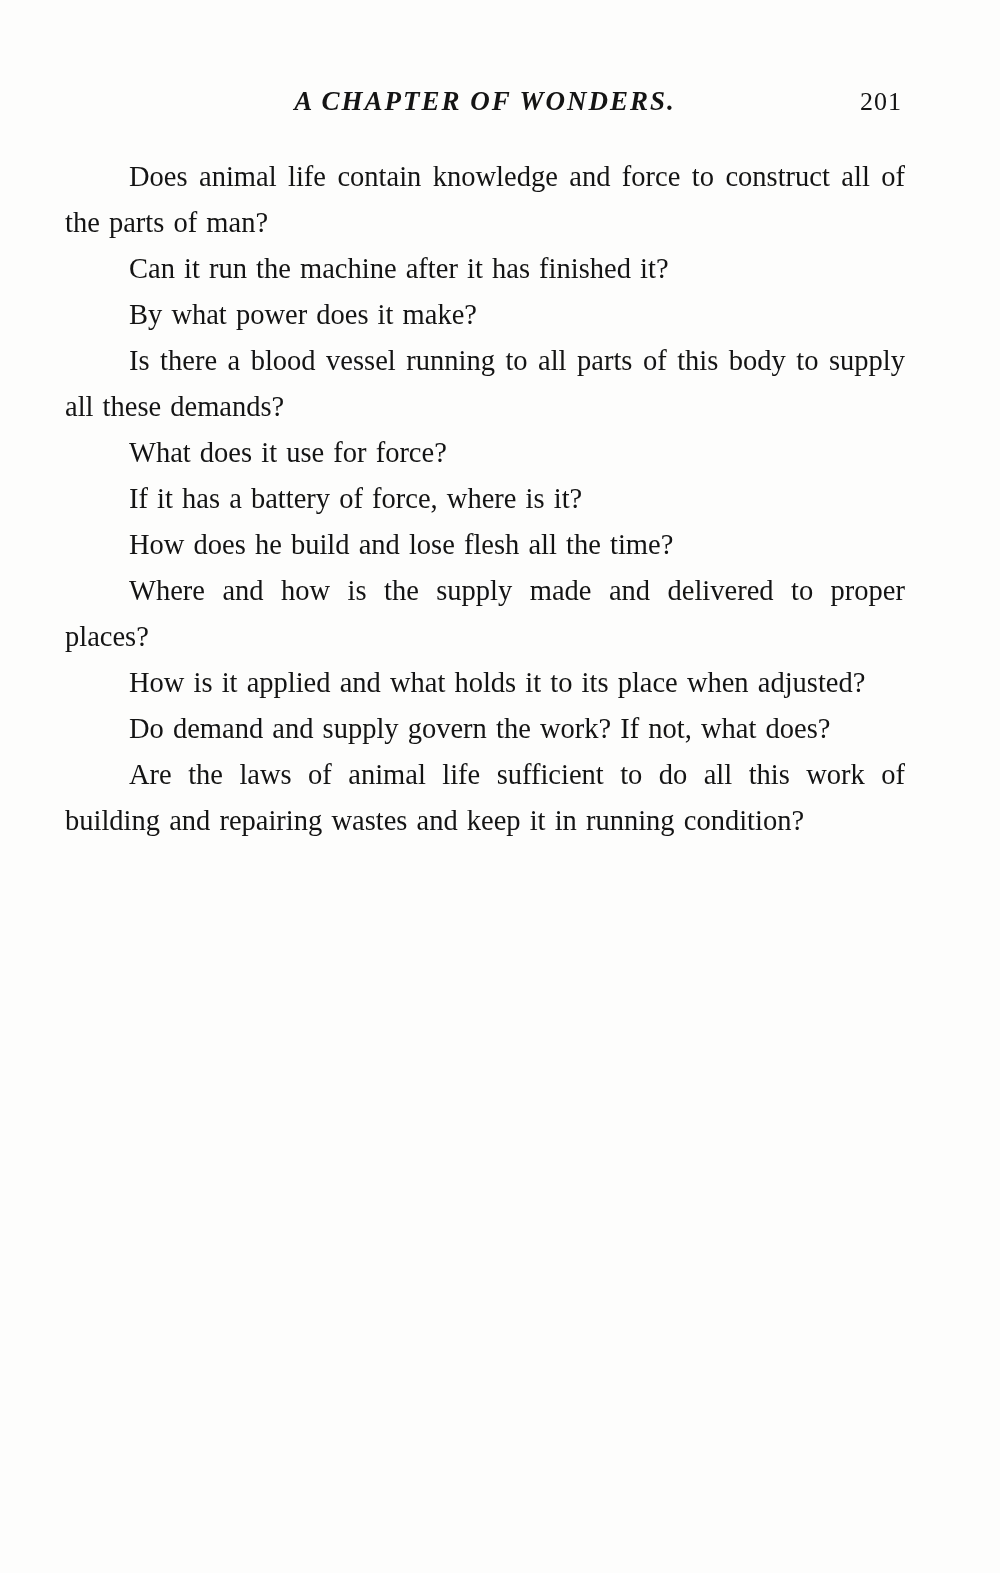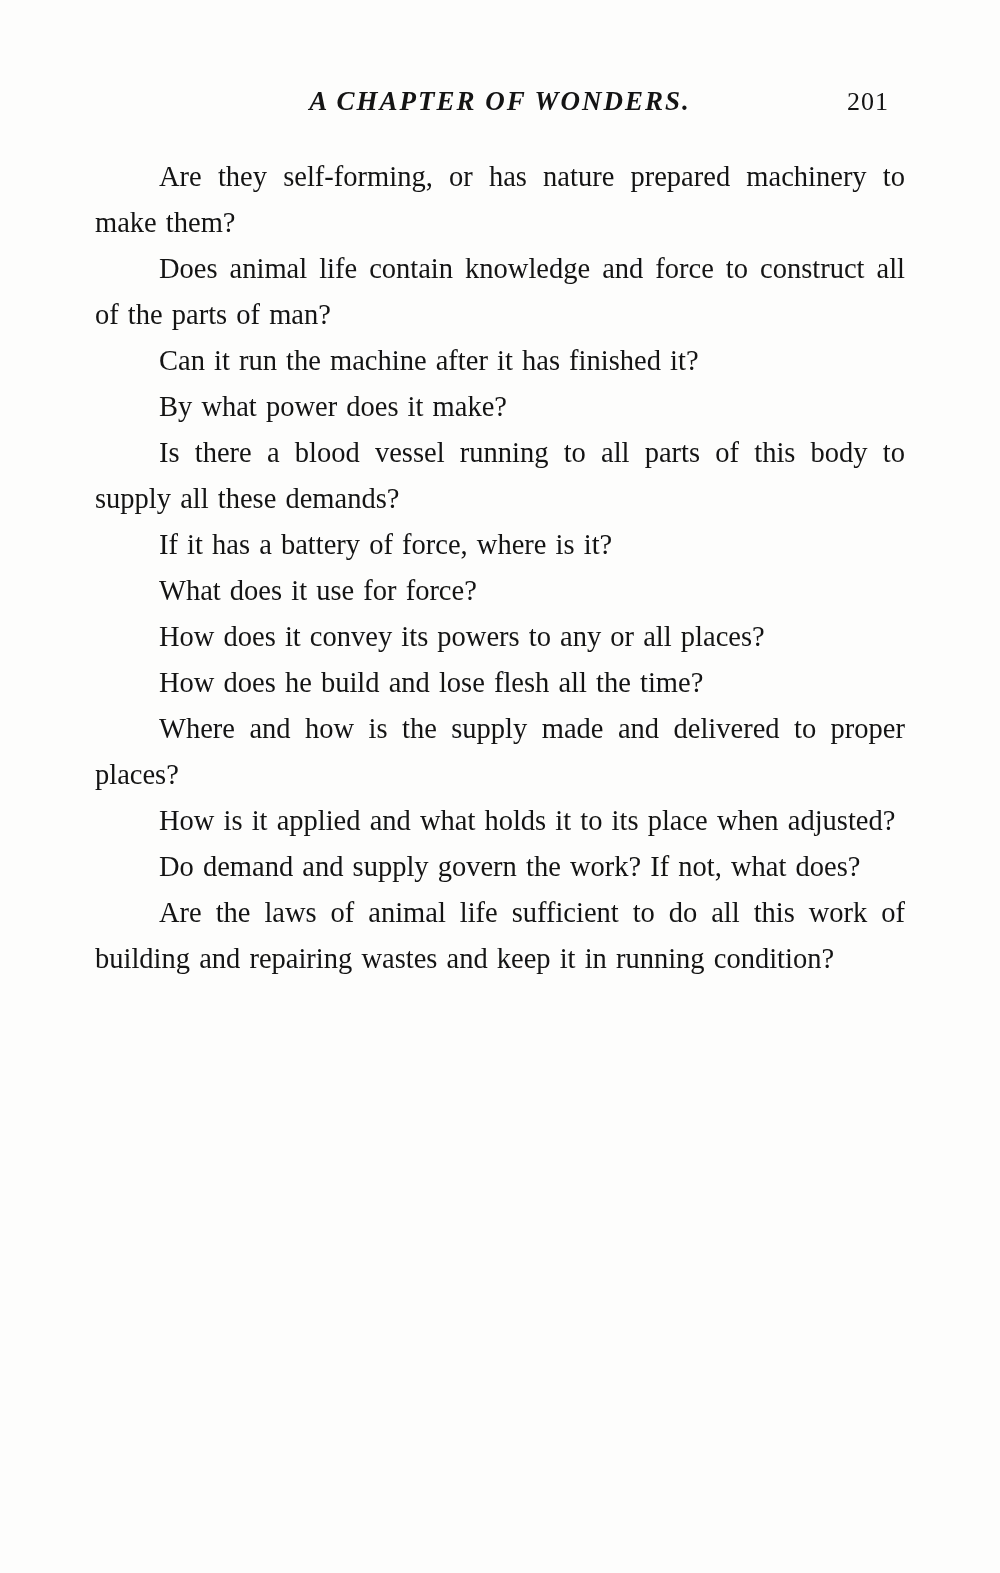--- a/index.html
+++ b/index.html
@@ -9,21 +9,21 @@
   }
   .page {
     position: relative;
     width: 1000px;
     height: 1573px;
     margin: 0 auto;
     background: #fdfdfc;
     color: #141414;
     font-family: "Liberation Serif", "DejaVu Serif", serif;
     box-sizing: border-box;
-    padding: 86px 95px 40px 95px;
+    padding: 86px 95px 40px 65px;
     overflow: hidden;
   }
   .running-head {
     position: relative;
     width: 100%;
     height: 40px;
     margin-bottom: 28px;
   }
   .running-head .title {
     position: absolute;
@@ -31,21 +31,21 @@
     right: 0;
     text-align: center;
     font-size: 27px;
     font-weight: bold;
     font-style: italic;
     letter-spacing: 2px;
     white-space: nowrap;
   }
   .running-head .folio {
     position: absolute;
-    right: 16px;
+    right: 3px;
     top: 1px;
     font-size: 26px;
     letter-spacing: 1px;
   }
   .body-text {
     font-size: 28.5px;
     line-height: 46px;
     text-align: justify;
   }
   .body-text p {
@@ -58,28 +58,26 @@
 <body>
 
 <div class="page">
 
   <div class="running-head">
     <div class="title">A CHAPTER OF WONDERS.</div>
     <div class="folio">201</div>
   </div>
 
   <div class="body-text">
-    <p>Are they self-forming, or has nature prepared machinery to make them?</p>
     <p>Does animal life contain knowledge and force to construct all of the parts of man?</p>
     <p>Can it run the machine after it has finished it?</p>
     <p>By what power does it make?</p>
     <p>Is there a blood vessel running to all parts of this body to supply all these demands?</p>
+    <p>What does it use for force?</p>
     <p>If it has a battery of force, where is it?</p>
-    <p>What does it use for force?</p>
-    <p>How does it convey its powers to any or all places?</p>
     <p>How does he build and lose flesh all the time?</p>
     <p>Where and how is the supply made and delivered to proper places?</p>
     <p>How is it applied and what holds it to its place when adjusted?</p>
     <p>Do demand and supply govern the work? If not, what does?</p>
     <p>Are the laws of animal life sufficient to do all this work of building and repairing wastes and keep it in running condition?</p>
   </div>
 
 </div>
 
 </body></html>

